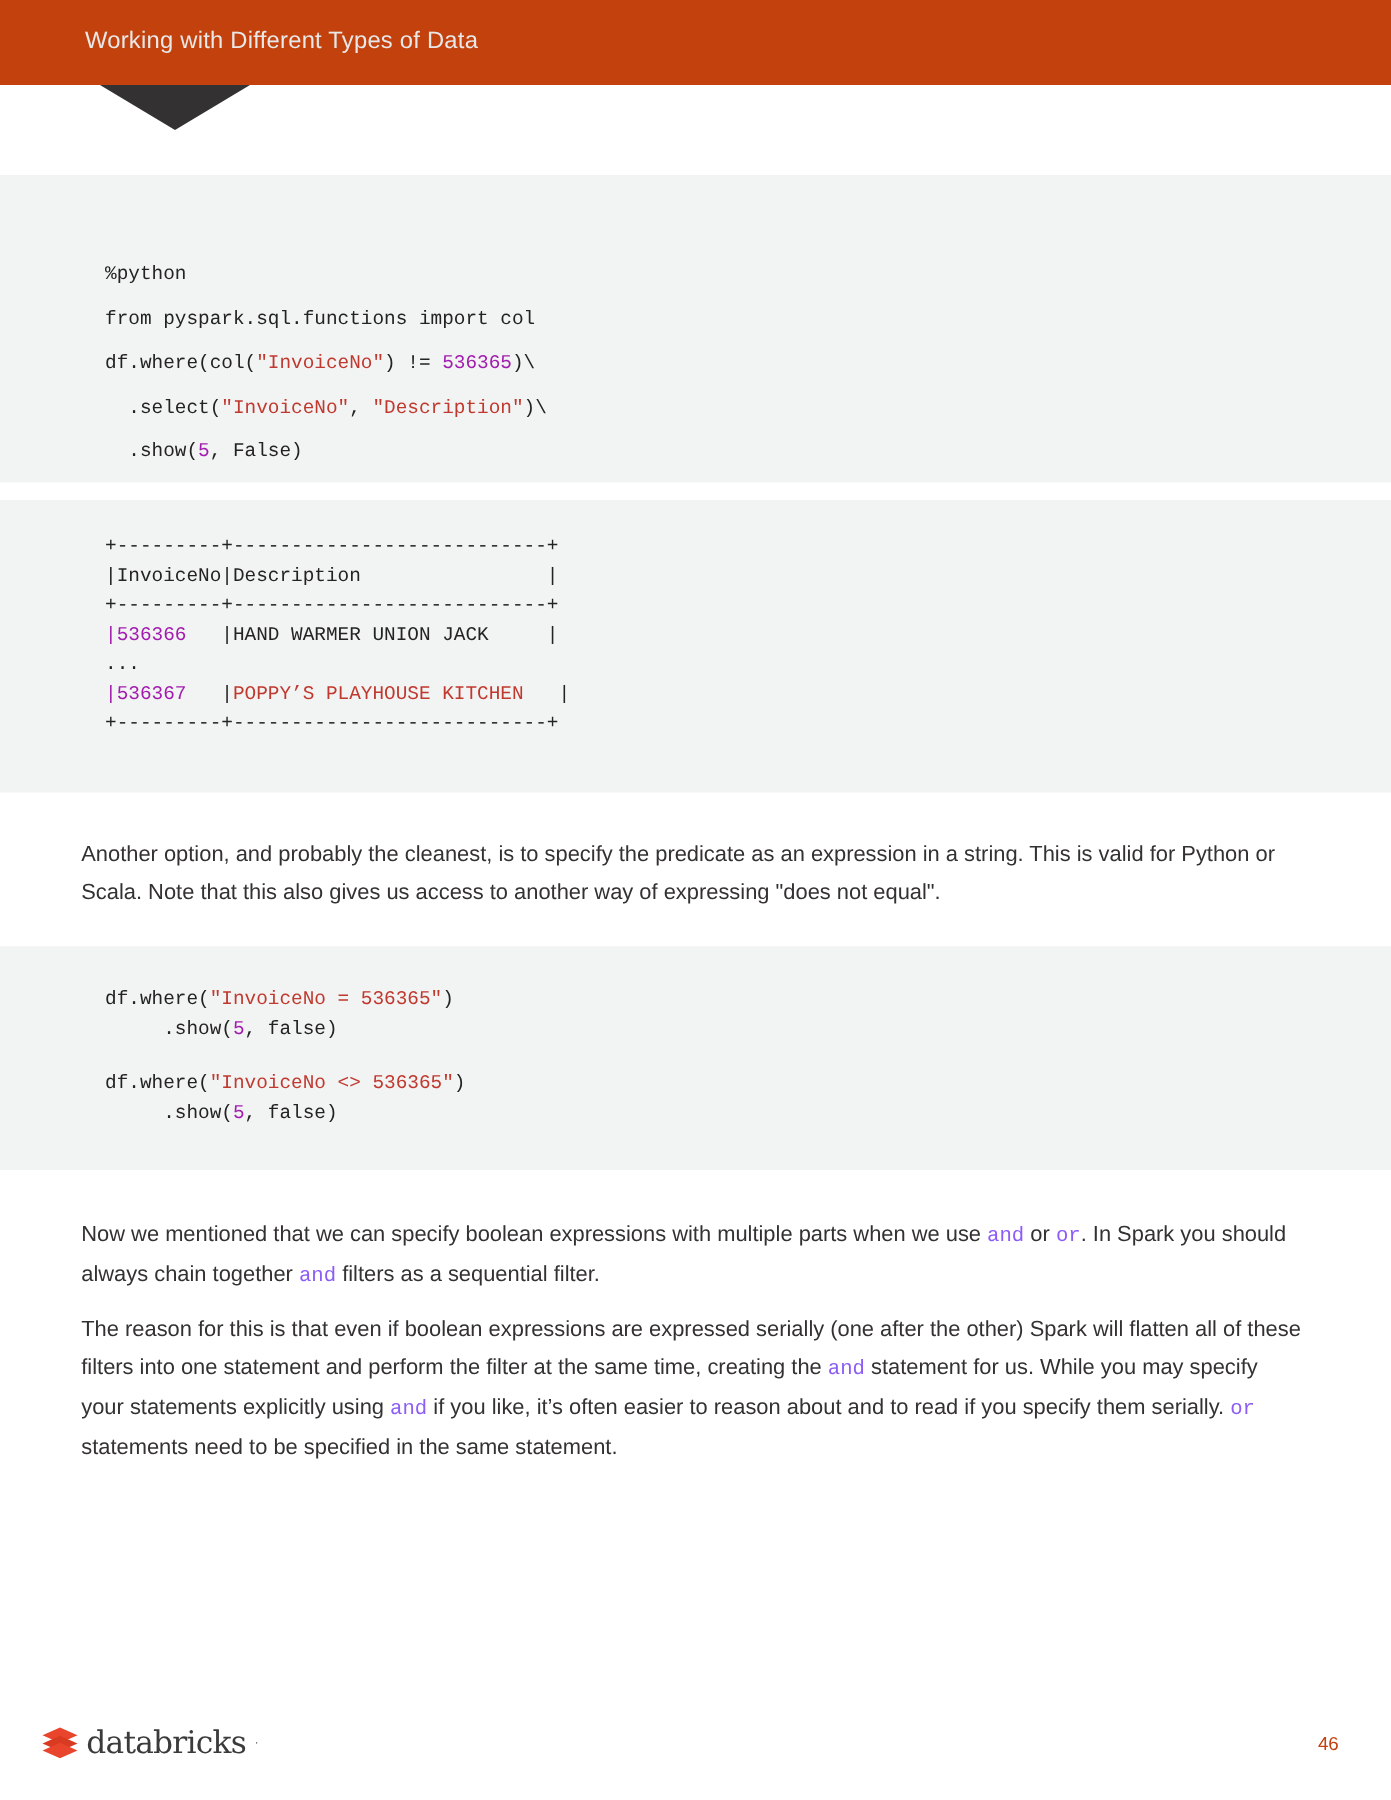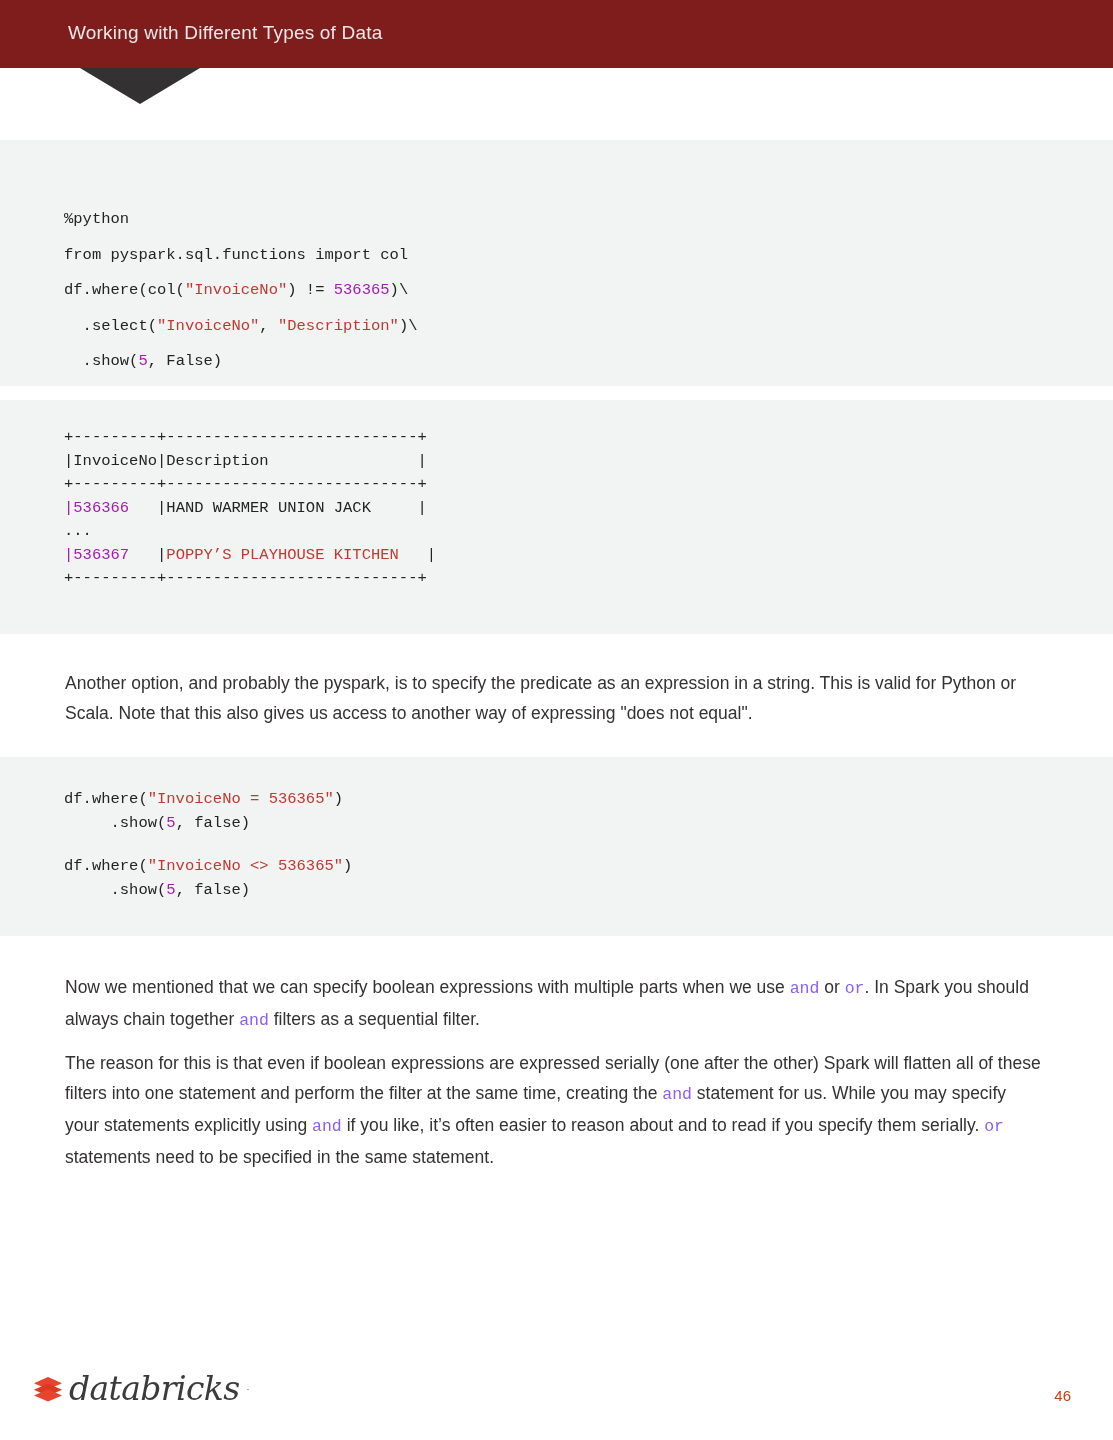--- a/index.html
+++ b/index.html
@@ -15,21 +15,21 @@
     overflow: hidden;
   }
 
   
   .page-header {
     position: absolute;
     top: 0;
     left: 0;
     width: 1113px;
     height: 68px;
-    background: #7f1d1d;
+    background: #c2410c;
   }
   .page-header-title {
     position: absolute;
     left: 68px;
     top: 22px;
     font-size: 19px;
     letter-spacing: 0.2px;
     color: #e8e8e8;
     font-weight: 400;
     font-family: "Liberation Sans", sans-serif;
@@ -47,21 +47,21 @@
 
   
   .code-block {
     position: absolute;
     left: 0;
     width: 1113px;
     background: #f2f3f3;
     box-sizing: border-box;
   }
   .code-inner {
-    padding-left: 64px;
+    padding-left: 84px;
     font-family: "Liberation Mono", "DejaVu Sans Mono", monospace;
     font-size: 15.5px;
     line-height: 1.0;
     color: #232323;
     white-space: pre;
   }
   .code-line {
     white-space: pre;
     font-family: "Liberation Mono", "DejaVu Sans Mono", monospace;
   }
@@ -105,25 +105,24 @@
     position: absolute;
     left: 33px;
     bottom: 32px;
     display: flex;
     align-items: center;
     gap: 6px;
   }
   .logo-mark { display: block; }
   .logo-word {
     font-family: "DejaVu Serif", serif;
-    font-size: 33px;
+    font-size: 25px;
     letter-spacing: -0.6px;
     color: #3b3b3b;
     font-weight: 400;
-    font-style: italic;
   }
   .logo-tm {
     font-family: "Liberation Sans", sans-serif;
     font-size: 9px;
     color: #3b3b3b;
     vertical-align: super;
     margin-left: 1px;
   }
   .page-number {
     position: absolute;
@@ -143,21 +142,21 @@
 <div class="notch"></div>
 
 <div class="code-block blk1">
   <div class="code-inner"><div class="code-line" style="margin-bottom: 20px;"><span>%python</span></div><div class="code-line" style="margin-bottom: 20px;"><span>from pyspark.sql.functions import col</span></div><div class="code-line" style="margin-bottom: 20px;"><span>df.where(col(</span><span class="s-str">"InvoiceNo"</span><span>) != </span><span class="s-num">536365</span><span>)\</span></div><div class="code-line" style="margin-bottom: 20px;"><span>  .select(</span><span class="s-str">"InvoiceNo"</span><span>, </span><span class="s-str">"Description"</span><span>)\</span></div><div class="code-line" style="margin-bottom: 0px;"><span>  .show(</span><span class="s-num">5</span><span>, False)</span></div></div>
 </div>
 
 <div class="code-block blk2">
   <div class="code-inner"><div class="code-line" style="margin-bottom: 8px;"><span>+---------+---------------------------+</span></div><div class="code-line" style="margin-bottom: 8px;"><span>|InvoiceNo|Description                |</span></div><div class="code-line" style="margin-bottom: 8px;"><span>+---------+---------------------------+</span></div><div class="code-line" style="margin-bottom: 8px;"><span class="s-num">|</span><span class="s-num">536366</span><span>   |HAND WARMER UNION JACK     |</span></div><div class="code-line" style="margin-bottom: 8px;"><span>...</span></div><div class="code-line" style="margin-bottom: 8px;"><span class="s-num">|</span><span class="s-num">536367</span><span>   |</span><span class="s-str">POPPY’S PLAYHOUSE KITCHEN</span><span>   |</span></div><div class="code-line" style="margin-bottom: 0px;"><span>+---------+---------------------------+</span></div></div>
 </div>
 
-<div class="para para-1">Another option, and probably the pyspark, is to specify the predicate as an expression in a string. This is valid for Python or Scala. Note that this also gives us access to another way of expressing "does not equal".</div>
+<div class="para para-1">Another option, and probably the cleanest, is to specify the predicate as an expression in a string. This is valid for Python or Scala. Note that this also gives us access to another way of expressing "does not equal".</div>
 
 <div class="code-block blk3">
   <div class="code-inner"><div class="code-line" style="margin-bottom: 8px;"><span>df.where(</span><span class="s-str">"InvoiceNo = 536365"</span><span>)</span></div><div class="code-line" style="margin-bottom: 28px;"><span>     .show(</span><span class="s-num">5</span><span>, false)</span></div><div class="code-line" style="margin-bottom: 8px;"><span>df.where(</span><span class="s-str">"InvoiceNo &lt;&gt; 536365"</span><span>)</span></div><div class="code-line" style="margin-bottom: 0px;"><span>     .show(</span><span class="s-num">5</span><span>, false)</span></div></div>
 </div>
 
 <div class="para para-2">Now we mentioned that we can specify boolean expressions with multiple parts when we use <code class="inline">and</code> or <code class="inline">or</code>. In Spark you should always chain together <code class="inline">and</code> filters as a sequential filter.</div>
 
 <div class="para para-3">The reason for this is that even if boolean expressions are expressed serially (one after the other) Spark will flatten all of these filters into one statement and perform the filter at the same time, creating the <code class="inline">and</code> statement for us. While you may specify your statements explicitly using <code class="inline">and</code> if you like, it’s often easier to reason about and to read if you specify them serially. <code class="inline">or</code> statements need to be specified in the same statement.</div>
 
 <div class="footer-logo">

